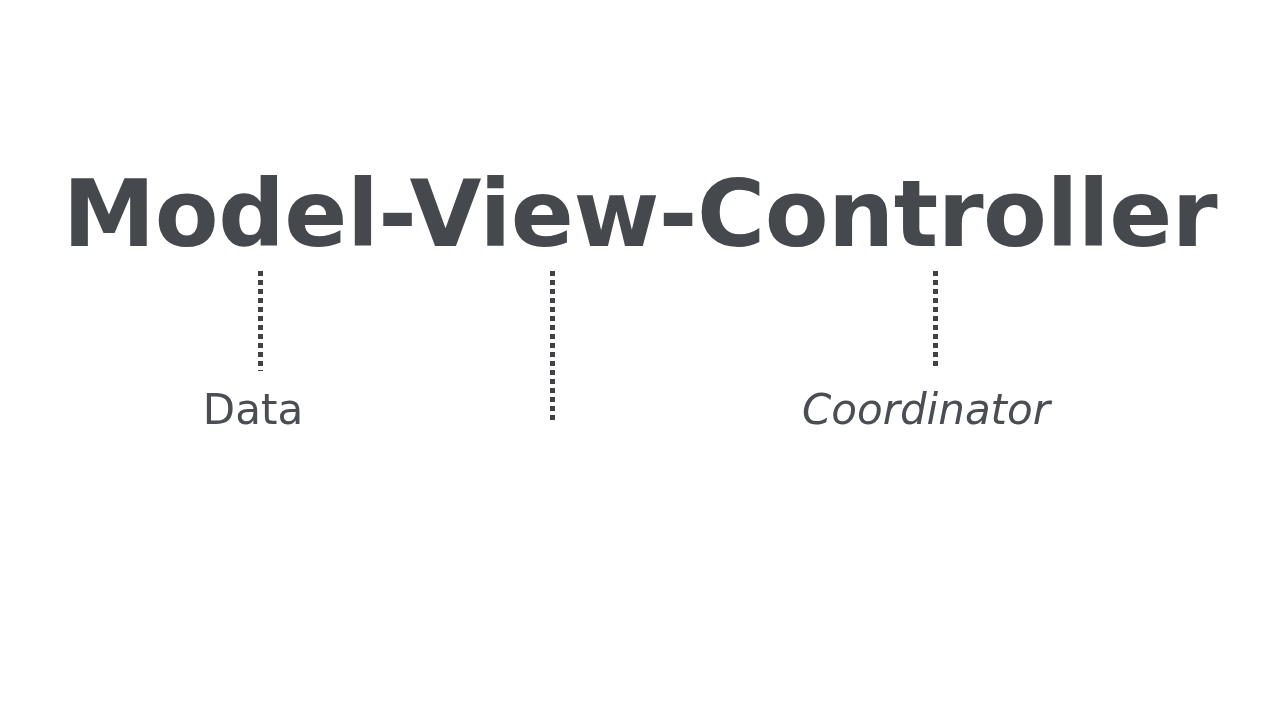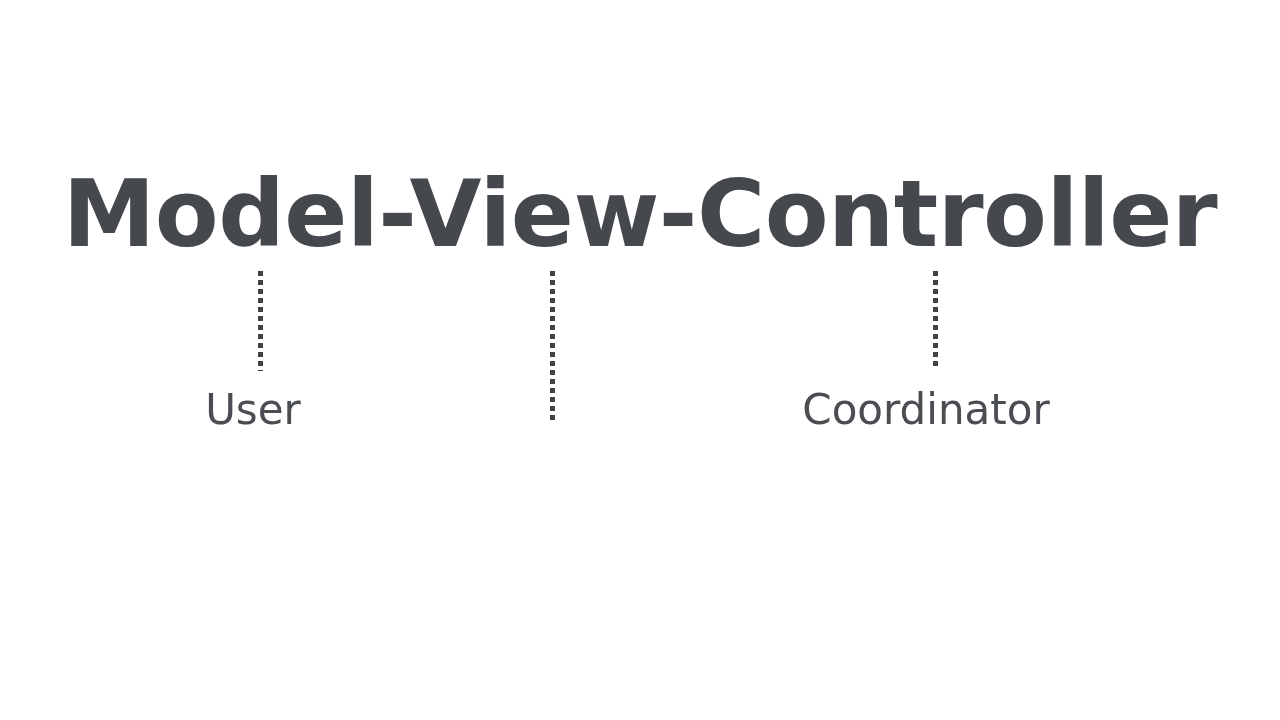--- a/index.html
+++ b/index.html
@@ -72,18 +72,18 @@
 <div id="slide">
 
   <div id="title">Model-View-Controller</div>
 
   <div class="connector" style="left:258px; top:271px; height:100px;"></div>
 
   <div class="connector" style="left:550px; top:271px; height:149px;"></div>
 
   <div class="connector" style="left:933px; top:271px; height:98px;"></div>
 
-  <div class="label" style="left:253px; top:389px;">User</div>
+  <div class="label" style="left:253px; top:389px;">Data</div>
 
 
-  <div class="label" style="left:926px; top:389px;">Coordinator</div>
+  <div class="label" style="left:926px; top:389px;font-style:italic;">Coordinator</div>
 
 </div>
 
 </body></html>

